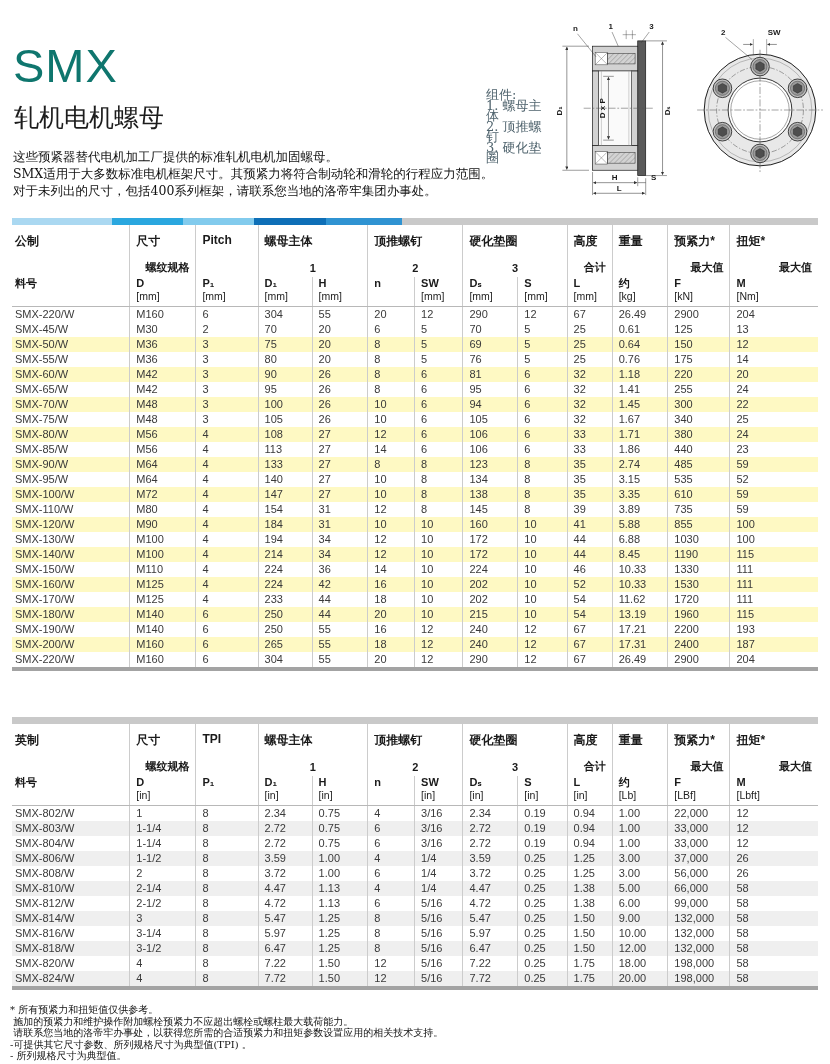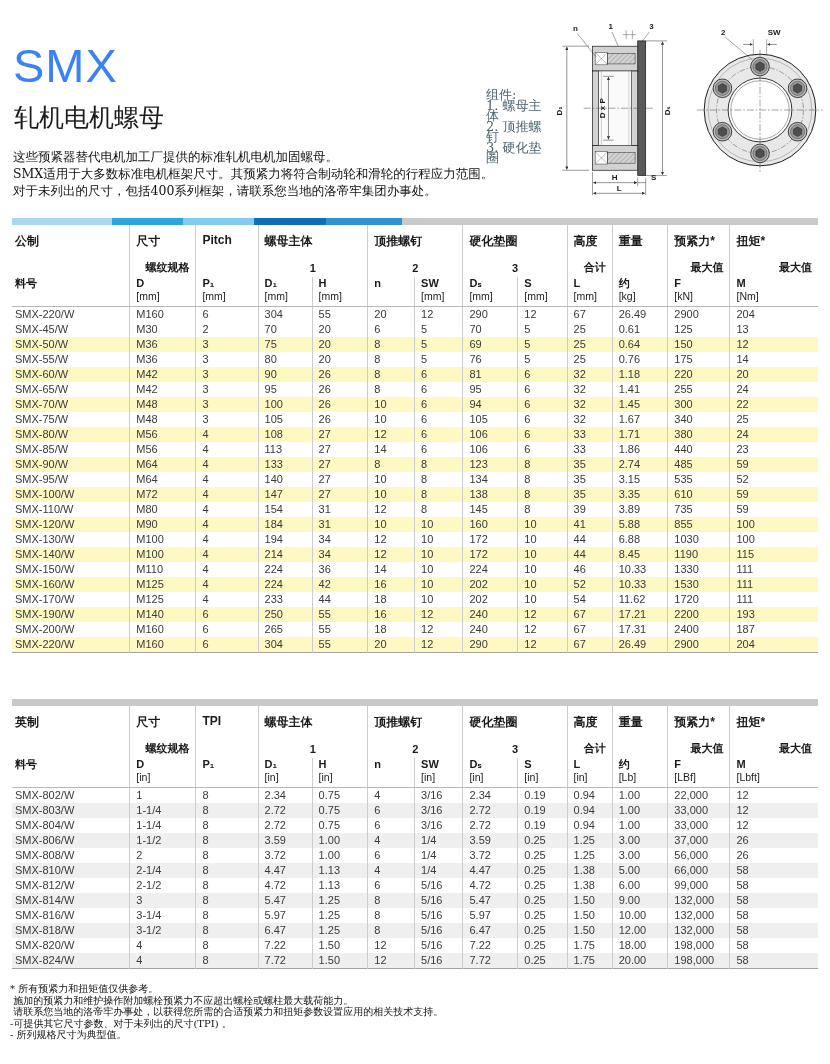--- a/index.html
+++ b/index.html
@@ -1,35 +1,35 @@
 <!DOCTYPE html>
 <html><head>
 <meta charset="utf-8">
 <style>
   html,body{margin:0;padding:0;}
   body{width:830px;height:1064px;background:#fff;overflow:hidden;position:relative;
        font-family:"Liberation Sans","DejaVu Sans",sans-serif;color:#1a1a1a;}
   
   .page-header{position:relative;height:218px;}
-  .brand{position:absolute;left:13px;top:42px;font-size:47px;font-weight:300;letter-spacing:1px;color:#3b82f6;line-height:1;}
+  .brand{position:absolute;left:13px;top:42px;font-size:47px;font-weight:300;letter-spacing:1px;color:#0f766e;line-height:1;}
   .sub-brand{position:absolute;left:14px;top:101px;font-size:25px;font-weight:400;color:#1c1c1c;}
   .desc{position:absolute;left:13px;top:148px;font-family:"DejaVu Serif","Liberation Serif",serif;
         font-size:12.5px;line-height:17px;color:#111;font-weight:500;}
   
   .diagram-wrap{position:absolute;left:486px;top:10px;width:344px;height:202px;display:flex;}
   .parts{width:64px;padding-top:80px;font-family:"DejaVu Serif","Liberation Serif",serif;
          font-size:13px;line-height:10.5px;color:#50646e;}
   svg.techdraw{width:140px;height:200px;display:block;}
   svg text{font-family:"Liberation Sans","DejaVu Sans",sans-serif;font-size:9px;fill:#1a1a1a;font-weight:bold;}
   
   .section-metric{margin:0 12px;}
   .section-imperial{margin:46px 12px 14px;}
   .top-bar{height:7px;background:#c9c9c9;display:flex;overflow:hidden;}
   .bar-seg{height:100%;}
-  table.dtable{width:100%;border-collapse:collapse;table-layout:fixed;border-bottom:1px solid #a3a3a3;}
+  table.dtable{width:100%;border-collapse:collapse;table-layout:fixed;border-bottom:4px solid #a3a3a3;}
   .dtable th{text-align:left;font-weight:bold;}
   .dtable th,.dtable td{border-left:1px solid #ccc;overflow:hidden;white-space:nowrap;}
   .dtable th:first-child,.dtable td:first-child{border-left:none;padding-left:3px;}
   .g-row th{font-size:12px;padding:8px 6px 10px;vertical-align:top;}
   .s-row th{font-size:11px;padding:0 6px 2px;text-align:right;}
   .s-row th.num{text-align:center;}
   .y-row th{font-size:11px;padding:0 6px 3px;vertical-align:bottom;border-bottom:1px solid #b8b8b8;}
   .y-row .sym{display:block;line-height:13px;min-height:13px;}
   .y-row .unit{display:block;font-weight:normal;font-size:10.5px;line-height:13px;min-height:13px;color:#222;}
   .dtable td{font-size:11px;height:15px;line-height:15px;padding:0 6px;color:#3a3a3a;}
@@ -561,20 +561,35 @@
           <td>18</td>
           <td>10</td>
           <td>202</td>
           <td>10</td>
           <td>54</td>
           <td>11.62</td>
           <td>1720</td>
           <td>111</td>
         </tr>
         <tr>
+          <td>SMX-180/W</td>
+          <td>M140</td>
+          <td>6</td>
+          <td>250</td>
+          <td>44</td>
+          <td>20</td>
+          <td>10</td>
+          <td>215</td>
+          <td>10</td>
+          <td>54</td>
+          <td>13.19</td>
+          <td>1960</td>
+          <td>115</td>
+        </tr>
+        <tr>
           <td>SMX-190/W</td>
           <td>M140</td>
           <td>6</td>
           <td>250</td>
           <td>55</td>
           <td>16</td>
           <td>12</td>
           <td>240</td>
           <td>12</td>
           <td>67</td>
@@ -896,15 +911,15 @@
           <td>58</td>
         </tr>
       </tbody>
   </table>
 </div>
 
 <div class="footnotes">
   <div class="footnote">* 所有预紧力和扭矩值仅供参考。</div>
   <div class="footnote"> 施加的预紧力和维护操作附加螺栓预紧力不应超出螺栓或螺柱最大载荷能力。</div>
   <div class="footnote"> 请联系您当地的洛帝牢办事处，以获得您所需的合适预紧力和扭矩参数设置应用的相关技术支持。</div>
-  <div class="footnote">-可提供其它尺寸参数、对于未列出的尺寸(TPI) 。</div>
+  <div class="footnote">-可提供其它尺寸参数、所列规格尺寸为典型值(TPI) 。</div>
   <div class="footnote">- 所列规格尺寸为典型值。</div>
 </div>
 
 </body></html>

